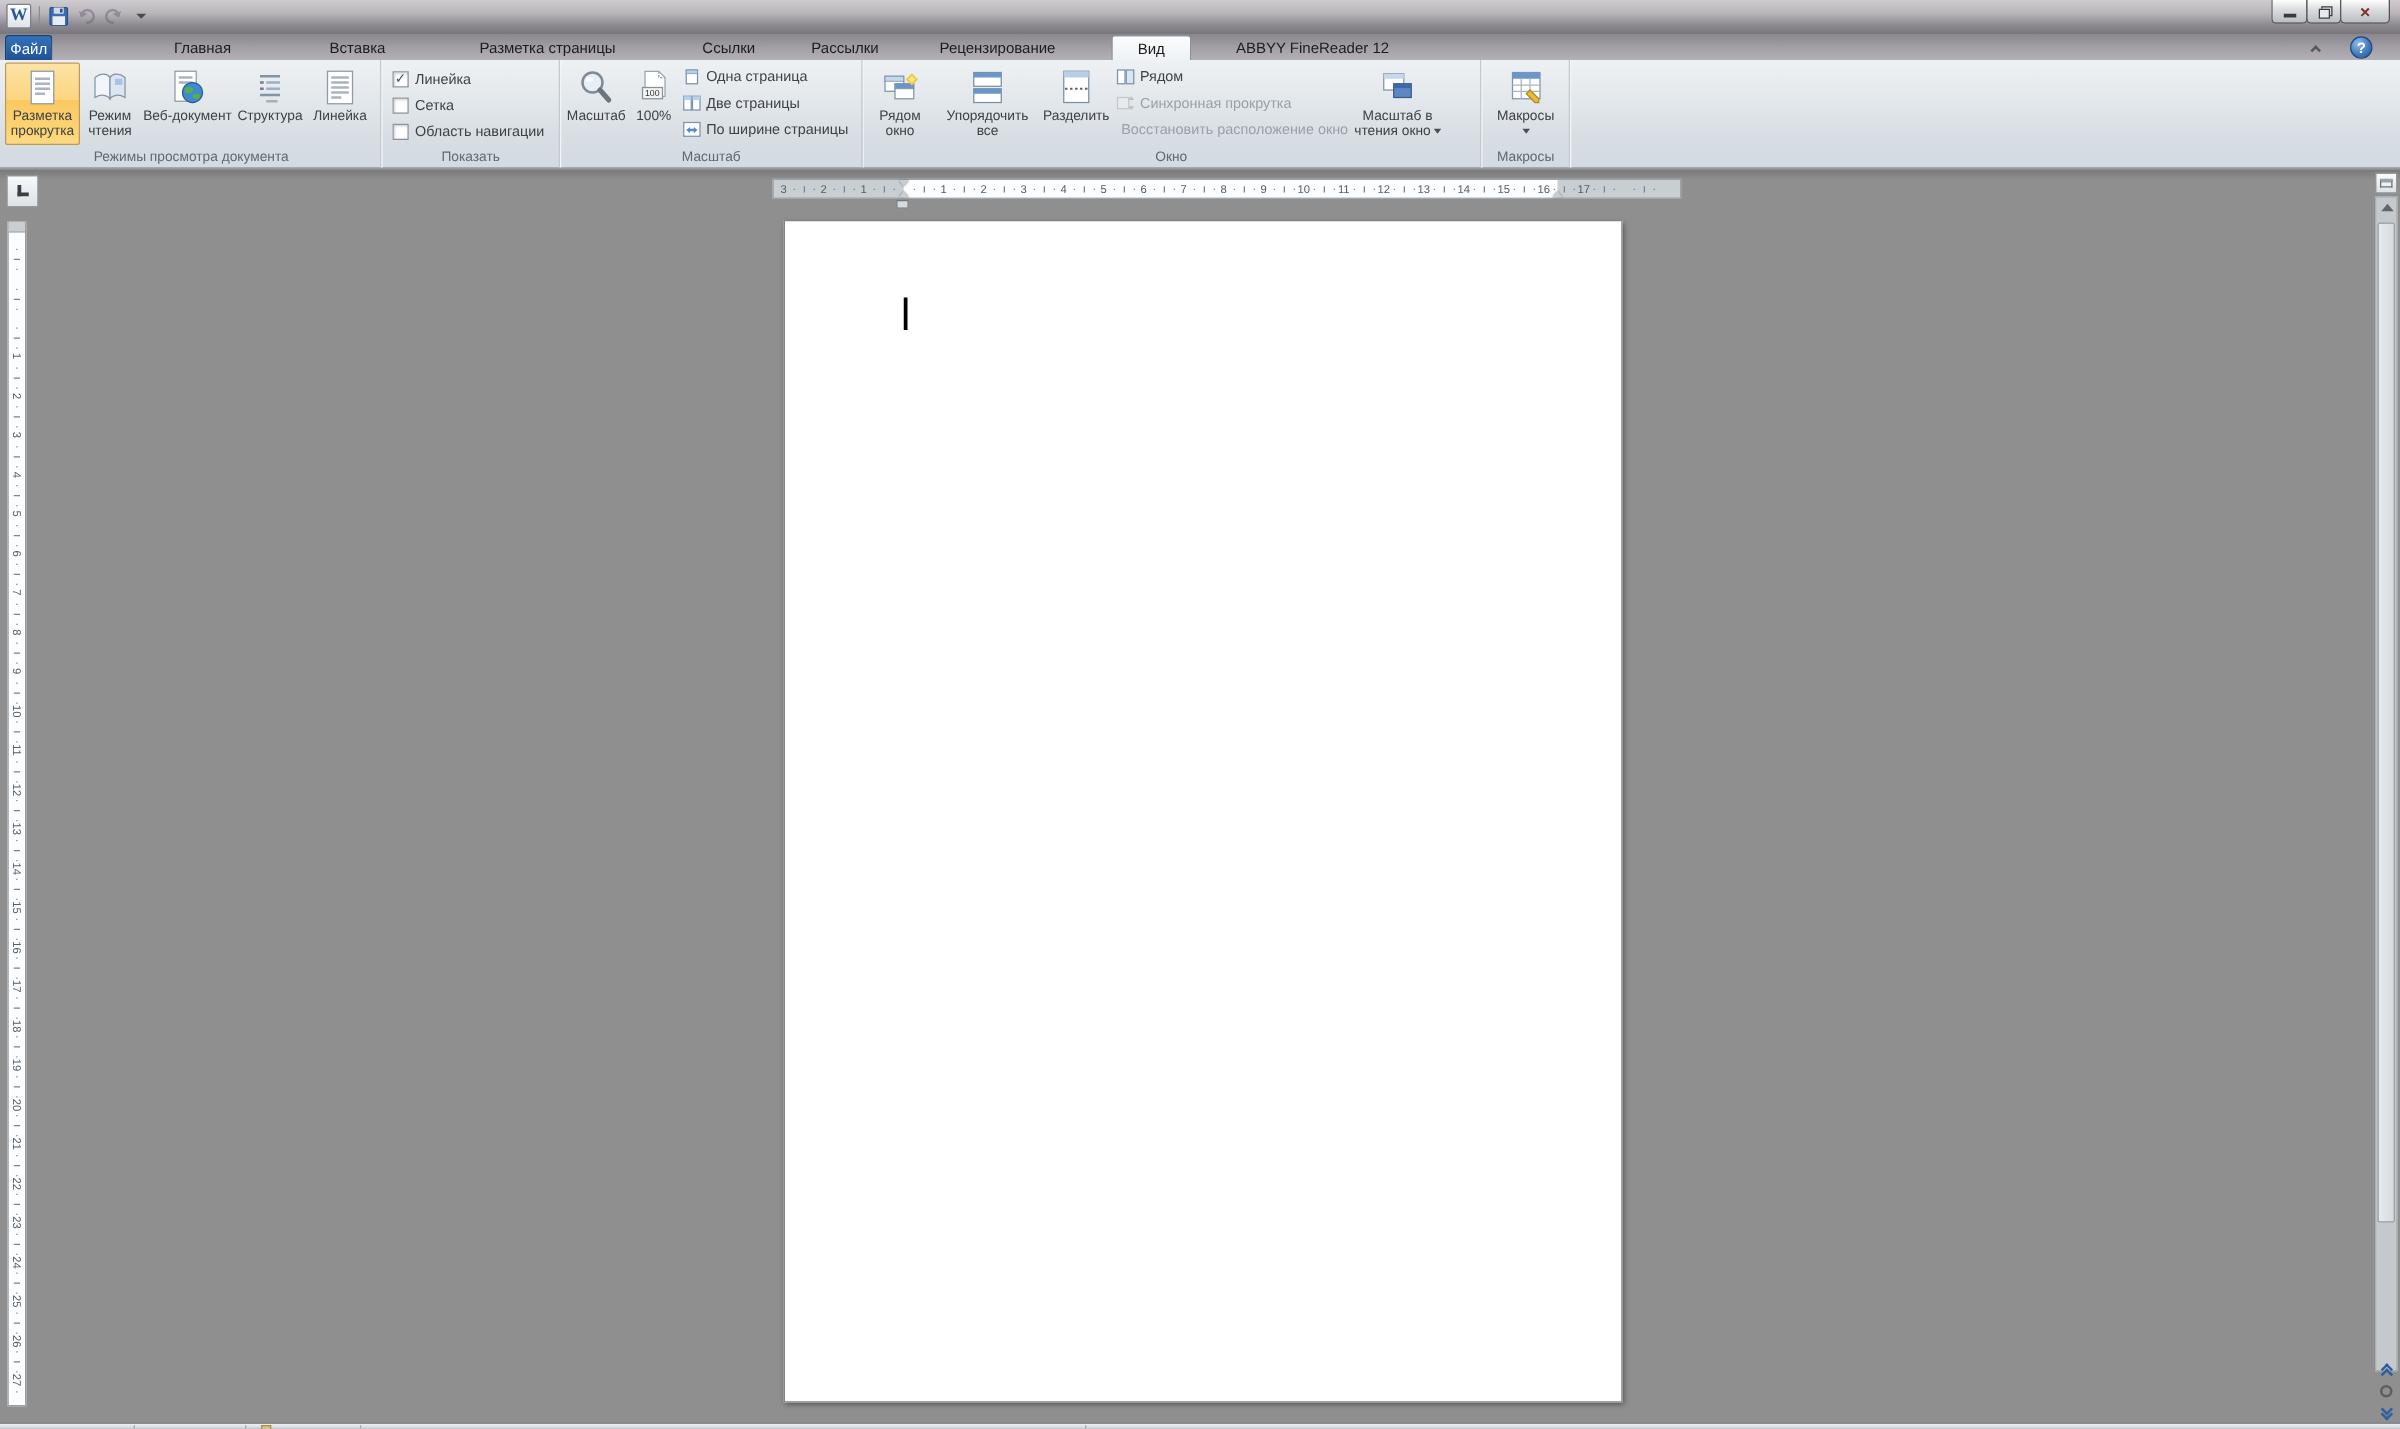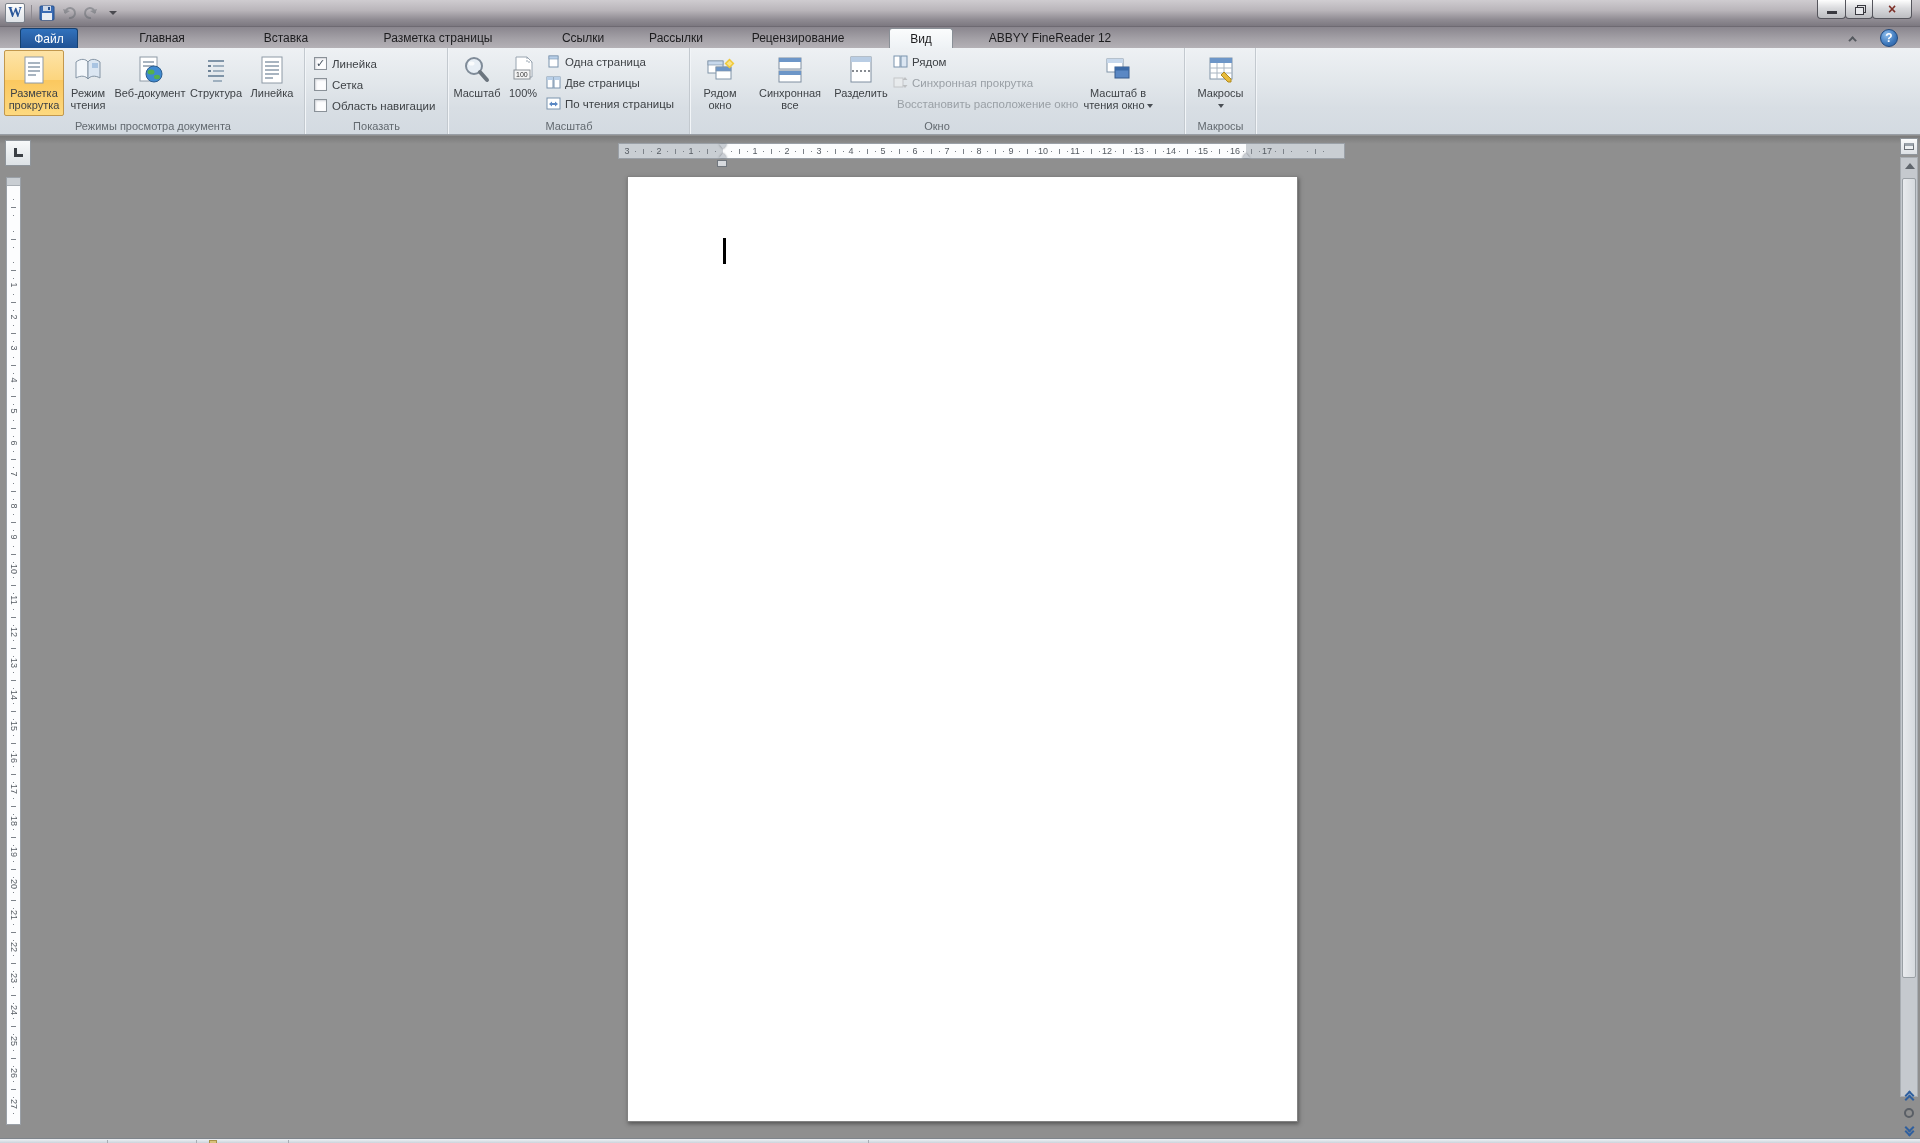--- a/index.html
+++ b/index.html
@@ -184,21 +184,21 @@
       <div class="winbtn rest">
           <span class="g-rest"></span>
         </div>
       <div class="winbtn close">
           <span class="g-close">×</span>
         </div>
     </div>
   </div>
 
   <div id="tabrow">
-    <div class="tab file" style="left:4px;width:58px;margin-left:16px;">Файл</div>
+    <div class="tab file" style="left:4px;width:38px;">Файл</div>
     <div class="tab" style="left:117px;width:90px;">Главная</div>
     <div class="tab" style="left:240px;width:92px;">Вставка</div>
     <div class="tab" style="left:347px;width:182px;">Разметка страницы</div>
     <div class="tab" style="left:543px;width:80px;">Ссылки</div>
     <div class="tab" style="left:633px;width:86px;">Рассылки</div>
     <div class="tab" style="left:735px;width:126px;">Рецензирование</div>
     <div class="tab active" style="left:889px;width:64px;">Вид</div>
     <div class="tab" style="left:975px;width:150px;">ABBYY FineReader 12</div>
   </div>
   <div id="ribbon-chevron">
@@ -334,21 +334,21 @@
                 <rect x="1" y="2" width="6" height="3" fill="#b8cfe8"></rect>
                 <rect x="8" y="2" width="6" height="3" fill="#b8cfe8"></rect>
               </svg>
             <span>Две страницы</span>
           </div>
           <div class="sbtn">
             <svg width="15" height="15">
                 <rect x="1" y="2" width="13" height="11" fill="#fff" stroke="#7a93ad"></rect>
                 <path d="M3 8 L6 5.5 V7 H9 V5.5 L12 8 L9 10.5 V9 H6 V10.5 Z" fill="#5b88c4"></path>
               </svg>
-            <span>По чтения страницы</span>
+            <span>По ширине страницы</span>
           </div>
         </div>
       </div>
       <div class="grp-caption">Масштаб</div>
     </div>
 
     <div class="grp" id="window-group" style="left:690px;width:495px;">
       <div class="grp-body">
         <div class="bigbtn" style="width:56px;">
           <span class="ic">
@@ -366,21 +366,21 @@
         </div>
         <div class="bigbtn" style="width:84px;">
           <span class="ic">
             <svg width="32" height="32">
                 <rect x="5" y="4" width="22" height="11" fill="#fff" stroke="#7e8ea0"></rect>
                 <rect x="5" y="4" width="22" height="4" fill="#6d96c8"></rect>
                 <rect x="5" y="17" width="22" height="11" fill="#fff" stroke="#7e8ea0"></rect>
                 <rect x="5" y="17" width="22" height="4" fill="#6d96c8"></rect>
               </svg>
           </span>
-          <span class="lbl"><span>Синхронная</span><br>
+          <span class="lbl"><span>Упорядочить</span><br>
           <span>все</span></span>
         </div>
         <div class="bigbtn" style="width:58px;">
           <span class="ic">
             <svg width="32" height="32">
                 <rect x="6" y="3" width="20" height="25" fill="#fff" stroke="#7e8ea0"></rect>
                 <rect x="6" y="3" width="20" height="5" fill="#b9cde4"></rect>
                 <line x1="7" y1="17" x2="25" y2="17" stroke="#60666d" stroke-width="1.5" stroke-dasharray="2 2"></line>
               </svg>
           </span>

